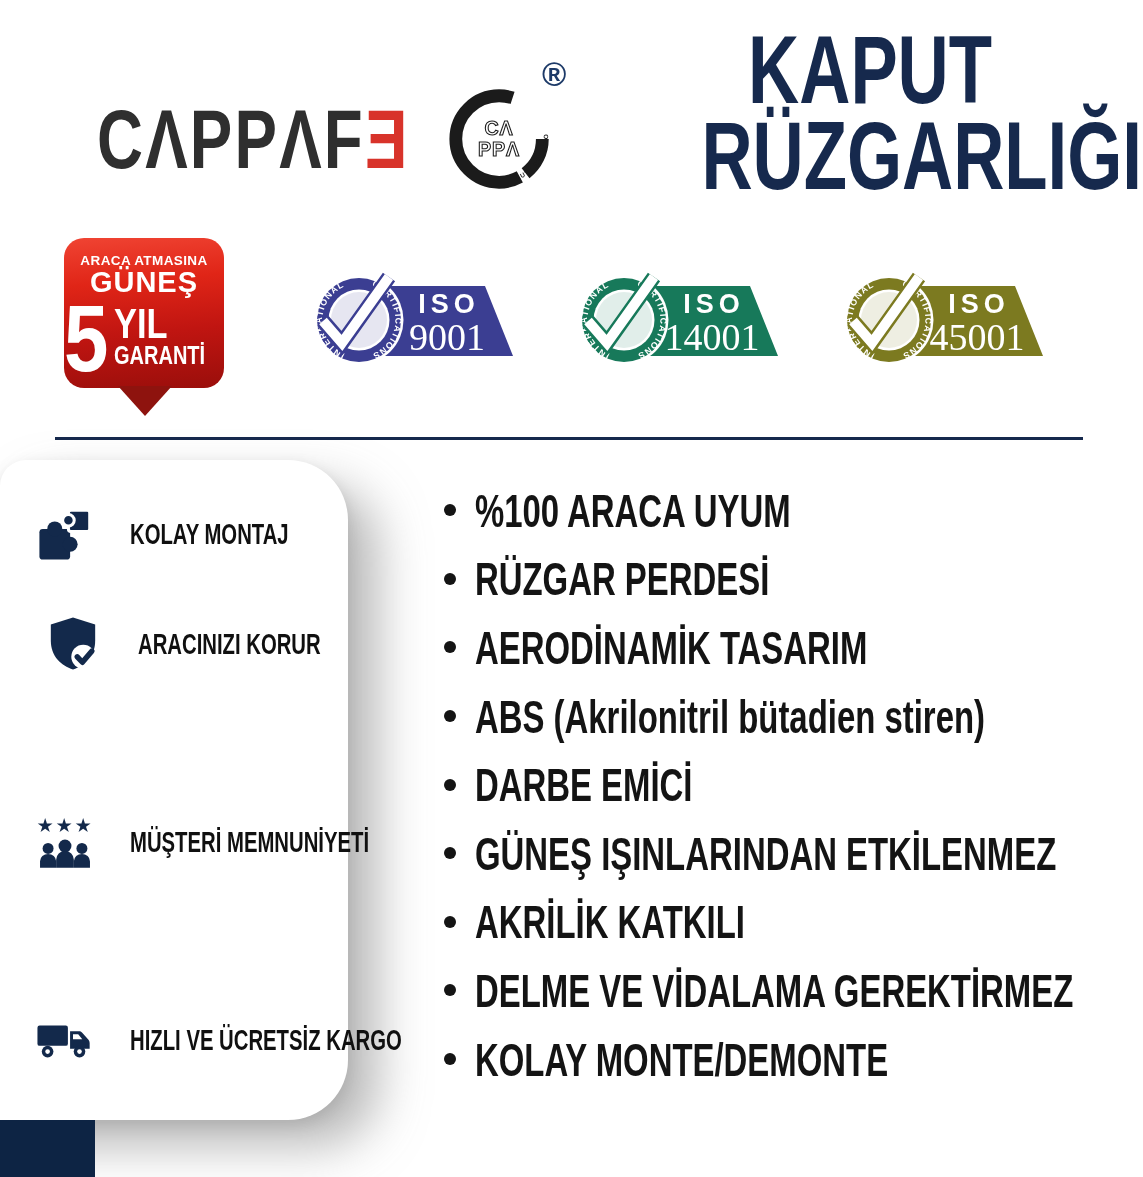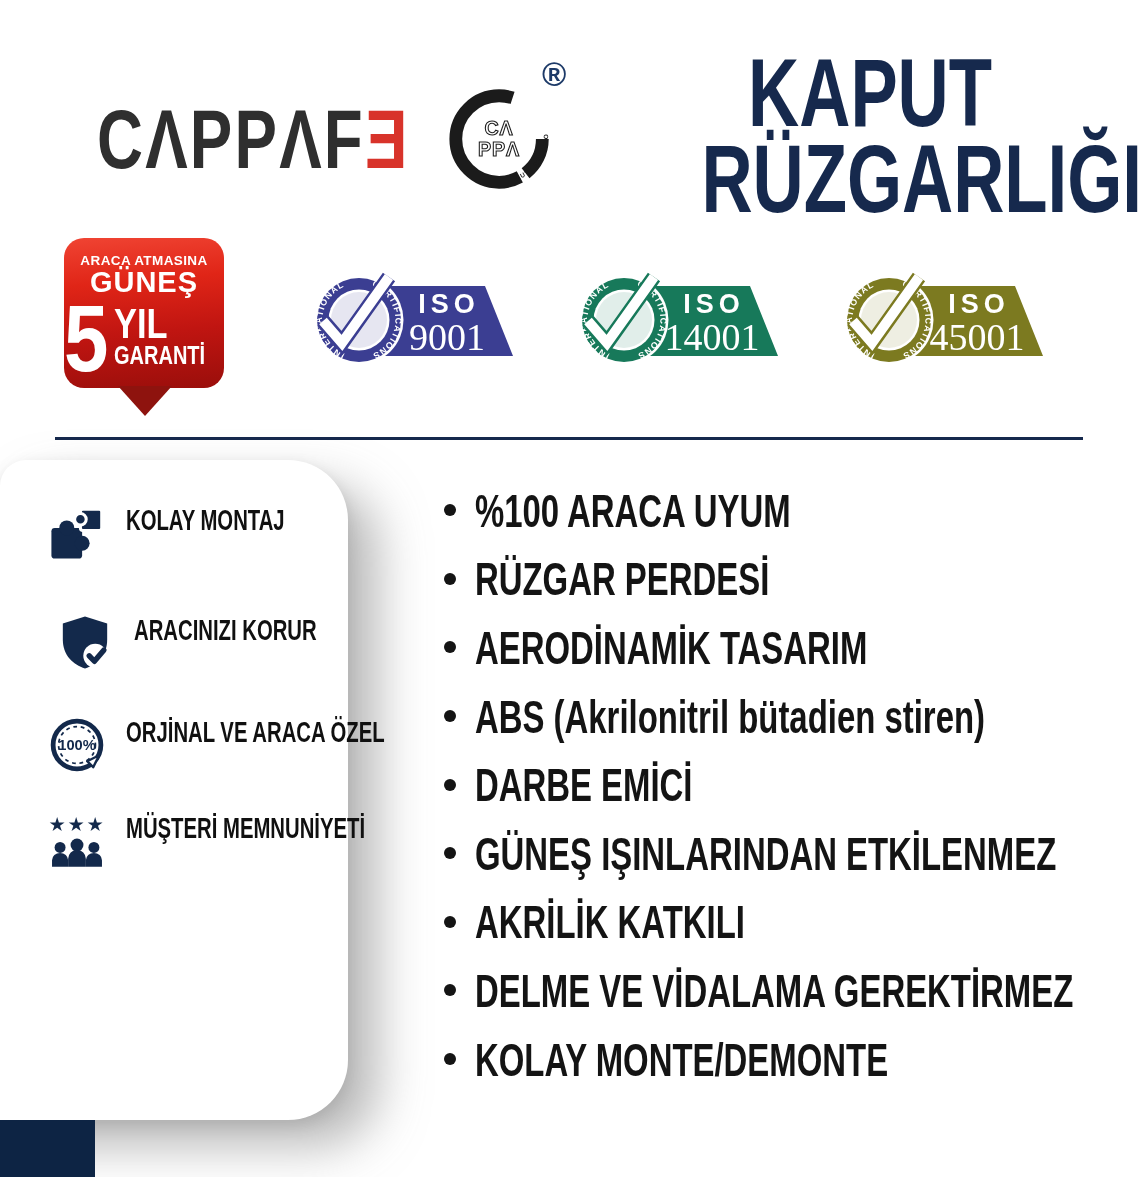--- a/index.html
+++ b/index.html
@@ -6,21 +6,21 @@
   .canvas{position:relative;width:1143px;height:1177px;background:#ffffff;overflow:hidden;
           font-family:"Liberation Sans",sans-serif;}
 
   
   .wordmark{position:absolute;left:97px;top:98px;font-size:86px;font-weight:bold;letter-spacing:3px;
             color:#2f2f2f;transform:scale(.74,.96);transform-origin:0 0;white-space:nowrap;line-height:1;}
   .wm-accent{color:#d8332a;}
   .emblem{position:absolute;left:444px;top:80px;width:118px;height:118px;}
   .reg{position:absolute;left:542px;top:58px;font-size:33px;font-weight:bold;color:#1d3a68;line-height:1;}
 
-  .title{position:absolute;left:620px;top:50px;width:500px;margin:0;color:#16294d;
+  .title{position:absolute;left:620px;top:27px;width:500px;margin:0;color:#16294d;
          font-size:97px;font-weight:bold;line-height:86px;text-align:center;}
   .t-line{display:block;}
   .title .cond{transform:scaleX(.73);transform-origin:50% 50%;}
 
   
   .badge{position:absolute;left:64px;top:238px;width:160px;height:150px;border-radius:20px;
          background:linear-gradient(175deg,#f04433 0%,#e02517 30%,#c01511 62%,#9a0e0b 100%);
          color:#fff;text-align:center;}
   .b1{margin-top:15px;font-size:13.5px;font-weight:bold;letter-spacing:.4px;}
   .b2{font-size:29px;font-weight:bold;letter-spacing:1px;line-height:1.02;}
@@ -39,21 +39,21 @@
   .iso .isoword{font-family:"Liberation Sans",sans-serif;font-size:27px;font-weight:bold;letter-spacing:5px;fill:#fff;}
   .iso .isonum{font-family:"Liberation Serif",serif;font-size:38px;fill:#fff;}
 
   
   .divider{position:absolute;left:55px;top:437px;width:1028px;height:3px;background:#16294d;}
 
   
   .card{position:absolute;left:0;top:460px;width:348px;height:660px;background:#fff;
         border-radius:26px 60px 60px 0;
         box-shadow:30px 26px 48px rgba(115,115,115,.5), 0 6px 16px rgba(0,0,0,.13);}
-  .feat{position:absolute;left:12px;width:100%;height:60px;display:flex;}
+  .feat{position:absolute;left:0;width:100%;height:60px;display:flex;align-items:center;gap:16px;}
   .feat svg{width:58px;height:58px;flex:none;margin-left:36px;}
   .feat .cond{margin-left:20px;font-size:29px;font-weight:bold;color:#101010;}
   .f0{top:44px;} .f1{top:154px;padding-left:8px;} .f2{top:256px;} .f3{top:352px;} .f4{top:453px;} .f5{top:550px;}
 
   
   .bullets{position:absolute;left:444px;top:476px;margin:0;padding:0;list-style:none;}
   .bullets li{height:68.6px;display:flex;align-items:center;}
   .dot{width:12px;height:12px;border-radius:50%;background:#141414;margin-right:19px;flex:none;}
   .bullets .cond{font-size:47px;font-weight:bold;color:#141414;}
 
@@ -167,46 +167,49 @@
 
     <div class="feat f1">
       <svg viewBox="0 0 34 34">
         <path d="M17,1.5 L30,5.5 V15 C30,24.5 24,29.5 17,32 C10,29.5 4,24.5 4,15 V5.5 Z" fill="#13294b"></path>
         <circle cx="23" cy="24.5" r="7" fill="#fff"></circle>
         <path d="M19.5,24.5 l3,3.2 l5.5,-6.5" fill="none" stroke="#13294b" stroke-width="3.2" stroke-linecap="round" stroke-linejoin="round"></path>
       </svg>
       <span class="cond">ARACINIZI KORUR</span>
     </div>
 
-    <div class="feat f2">
-      <svg viewBox="0 0 34 34">
-        <circle cx="17" cy="17" r="14" fill="none" stroke="#13294b" stroke-width="2.8"></circle>
-        <circle cx="17" cy="17" r="10.8" fill="none" stroke="#13294b" stroke-width="1" stroke-dasharray="2.2 2.2"></circle>
-        <text x="17" y="20.2" text-anchor="middle" font-size="8.6" font-weight="bold" fill="#13294b">100%</text>
-        <path d="M23,26.5 l7,-3.5 l-3.5,7 z" fill="#fff" stroke="#13294b" stroke-width="1.4" stroke-linejoin="round"></path>
-      </svg>
-      <span class="cond">ORJİNAL VE ARACA ÖZEL</span>
-    </div>
 
     <div class="feat f3">
       <svg viewBox="0 0 36 34">
         <text x="18" y="11" text-anchor="middle" font-size="12" letter-spacing="1" fill="#13294b" font-family="DejaVu Sans, sans-serif">★★★</text>
         <g fill="#13294b">
           <circle cx="7.5" cy="21" r="3.4"></circle>
             <path d="M2.5,33 v-4 a5,4.6 0 0 1 10,0 v4 z"></path>
           <circle cx="28.5" cy="21" r="3.4"></circle>
             <path d="M23.5,33 v-4 a5,4.6 0 0 1 10,0 v4 z"></path>
           <circle cx="18" cy="19.5" r="4"></circle>
             <path d="M12.5,33 v-5 a5.5,5.5 0 0 1 11,0 v5 z"></path>
         </g>
       </svg>
       <span class="cond">MÜŞTERİ MEMNUNİYETİ</span>
     </div>
 
 
+    <div class="feat f5">
+      <svg viewBox="0 0 40 30">
+        <rect x="1" y="5" width="21" height="14" rx="1.5" fill="#13294b"></rect>
+        <path d="M23.5,9 h6.2 c.8,0 1.5,.3 2,.9 l4.5,5 c.5,.6 .8,1.3 .8,2.1 v4 h-13.5 z" fill="#13294b"></path>
+        <path d="M25.5,11 h3.6 l2.8,3.5 h-6.4 z" fill="#fff"></path>
+        <circle cx="8" cy="23" r="4" fill="#13294b"></circle>
+          <circle cx="8" cy="23" r="1.6" fill="#fff"></circle>
+        <circle cx="30" cy="23" r="4" fill="#13294b"></circle>
+          <circle cx="30" cy="23" r="1.6" fill="#fff"></circle>
+      </svg>
+      <span class="cond">HIZLI VE ÜCRETSİZ KARGO</span>
+    </div>
 
   </aside>
 
   <ul class="bullets">
     <li>
         <span class="dot"></span>
         <span class="cond">%100 ARACA UYUM</span>
       </li>
     <li>
         <span class="dot"></span>

